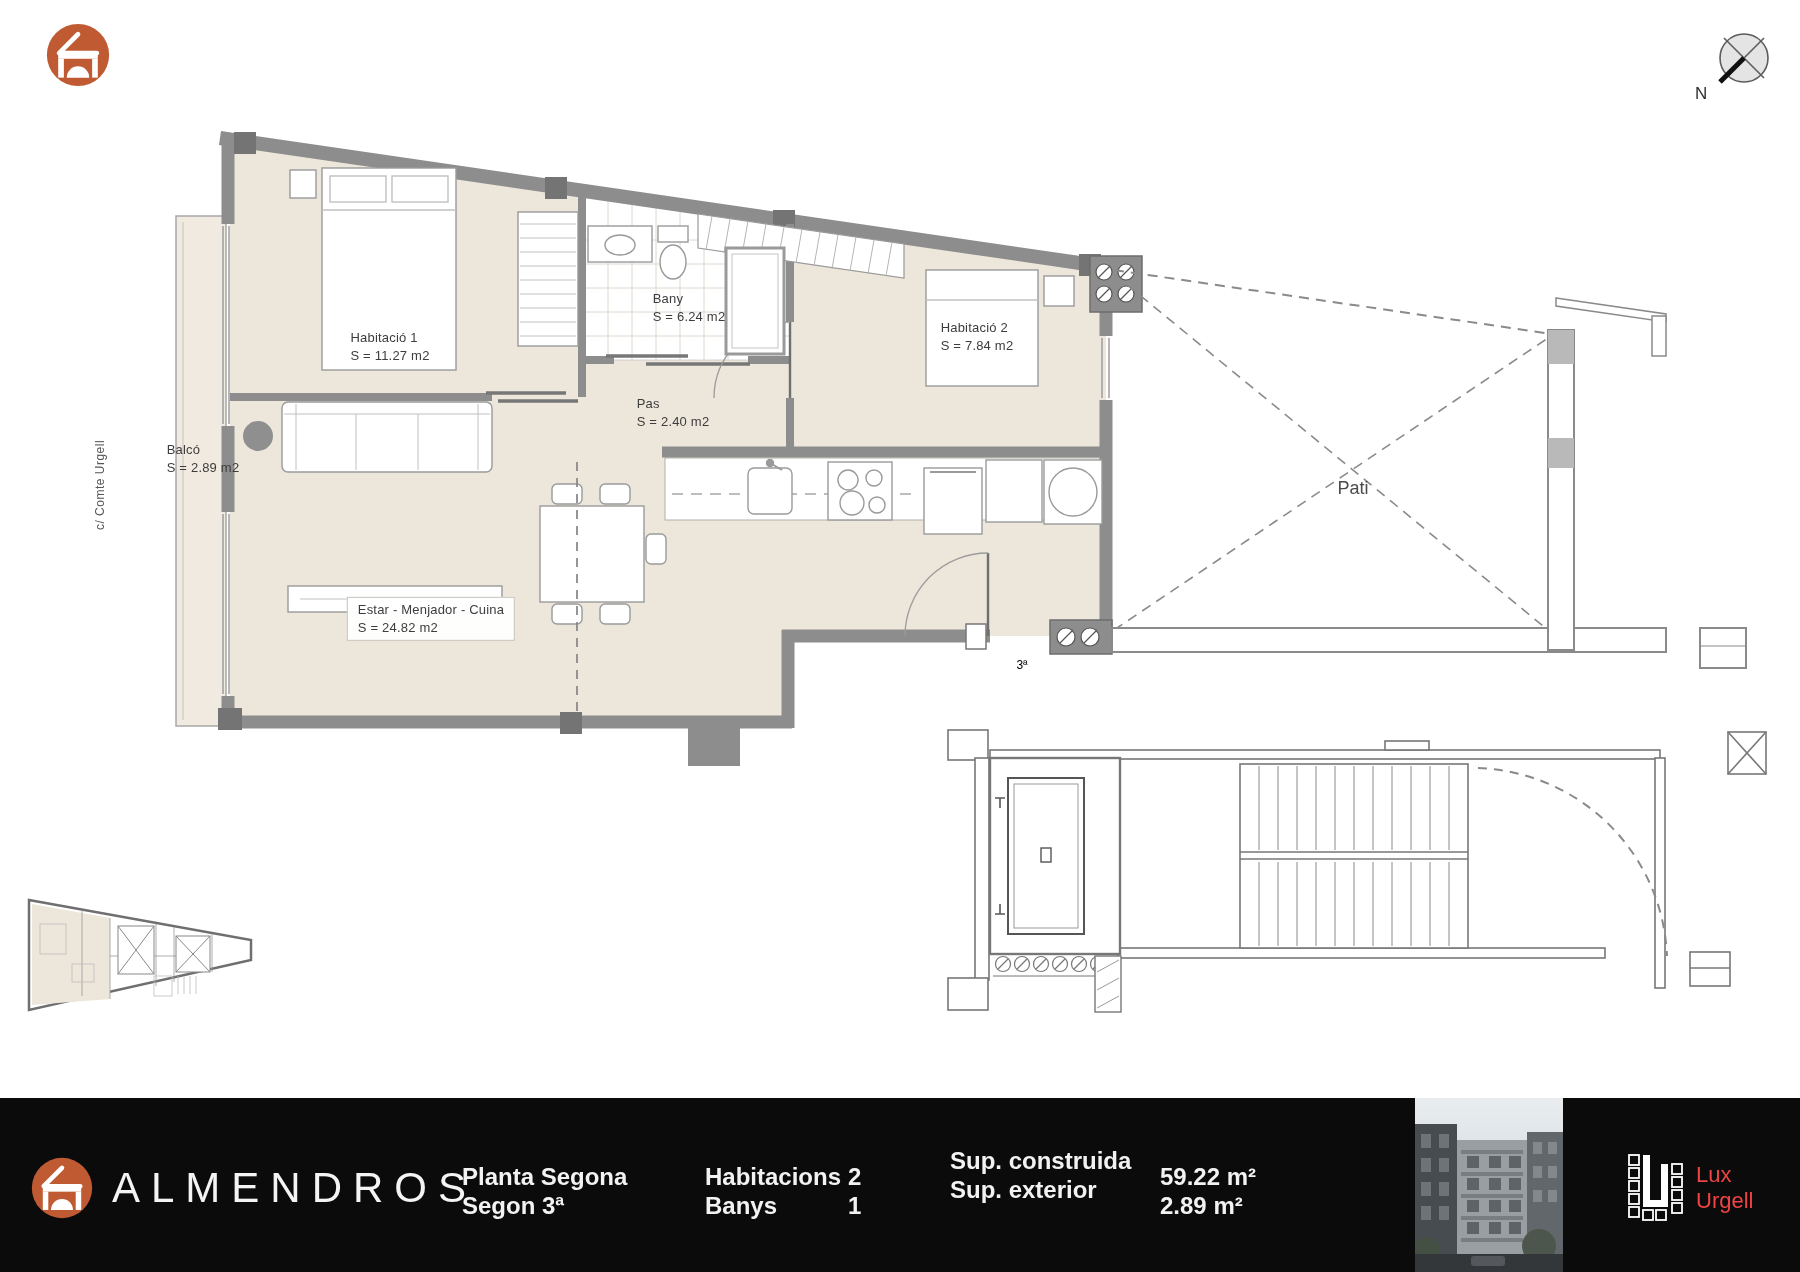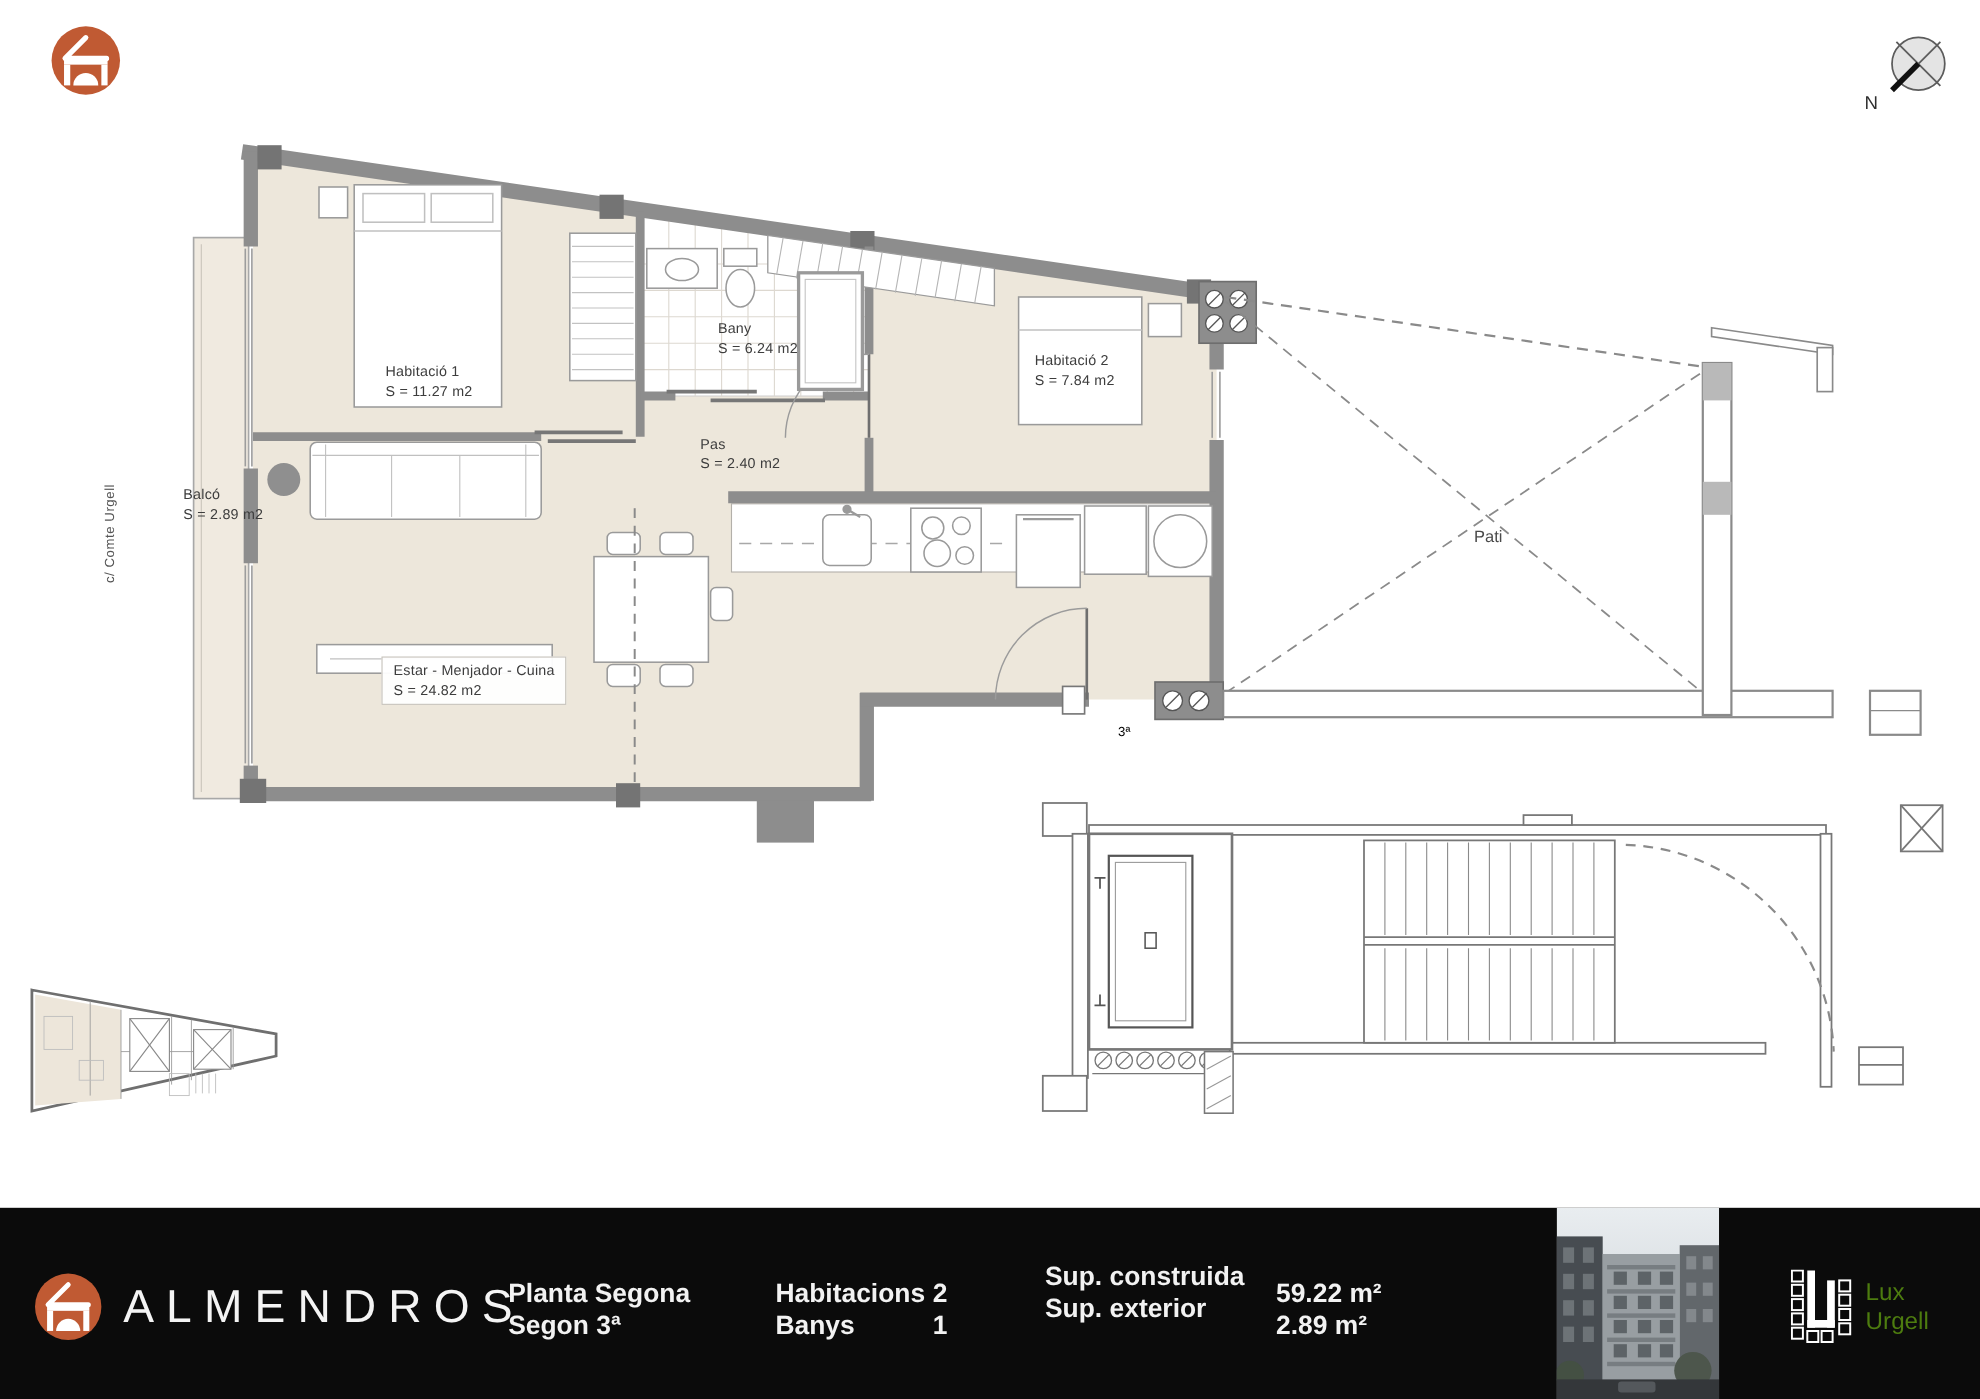--- a/index.html
+++ b/index.html
@@ -6,21 +6,21 @@
   .canvas{position:relative;width:1800px;height:1272px;background:#ffffff;overflow:hidden;
           font-family:"Liberation Sans", sans-serif;}
   svg{display:block;}
   .abs{position:absolute;}
   
   .room-label{position:absolute;transform:translate(-50%,-50%);text-align:left;
               color:#3d3d3d;font-size:13px;line-height:1.4;letter-spacing:.2px;white-space:nowrap;}
   .room-label .rname{display:block;}
   .room-label .rarea{display:block;}
   .room-label.boxed{background:rgba(255,255,255,.95);border:1px solid #c6c2ba;padding:3px 10px;}
-  .small-label{position:absolute;transform:translate(-50%,-50%);color:#4a4a4a;font-size:15px;white-space:nowrap;}
+  .small-label{position:absolute;transform:translate(-50%,-50%);color:#4a4a4a;font-size:18px;white-space:nowrap;}
   .unit-label{font-size:12px;color:#000000;}
   .street-label{position:absolute;transform:translate(-50%,-50%) rotate(-90deg);
                 color:#555;font-size:12px;letter-spacing:.5px;white-space:nowrap;}
   .compass-n{position:absolute;font-size:17px;color:#2f2f2f;}
   
   .disclaimer{position:absolute;left:24px;top:1058px;width:1758px;color:#9b9b9b;
               font-size:14.5px;letter-spacing:.2px;white-space:nowrap;overflow:hidden;}
   
   .footer{position:absolute;left:0;top:1098px;width:1800px;height:174px;background:#0b0b0b;}
   .footer .logo-wrap{position:absolute;left:30px;top:58px;width:64px;height:64px;}
@@ -28,21 +28,21 @@
               font-weight:400;letter-spacing:11px;}
   .fcol{position:absolute;color:#f2f2f2;font-size:24px;font-weight:700;line-height:29px;}
   .fcol .row{display:block;height:29px;}
   .col-floor{left:462px;top:64px;}
   .col-roomlabels{left:705px;top:64px;}
   .col-roomvalues{left:848px;top:64px;}
   .col-suplabels{left:950px;top:48px;}
   .col-supvalues{left:1160px;top:64px;}
   .photo-wrap{position:absolute;left:1415px;top:0;width:148px;height:174px;overflow:hidden;}
   .lux-wrap{position:absolute;left:1628px;top:50px;width:150px;height:80px;display:flex;align-items:center;}
-  .lux-text{color:#4d7c0f;font-size:22px;line-height:26px;margin-left:10px;}
+  .lux-text{color:#ef4444;font-size:22px;line-height:26px;margin-left:10px;}
   .lux-text span{display:block;}
 </style>
 </head>
 <body>
 
 <div class="canvas">
 
   <div class="abs" style="left:45px;top:22px;width:66px;height:66px;">
     <svg width="66" height="66" viewBox="0 0 70 70">
       <circle cx="35" cy="35" r="33" fill="#C05A33"></circle>

